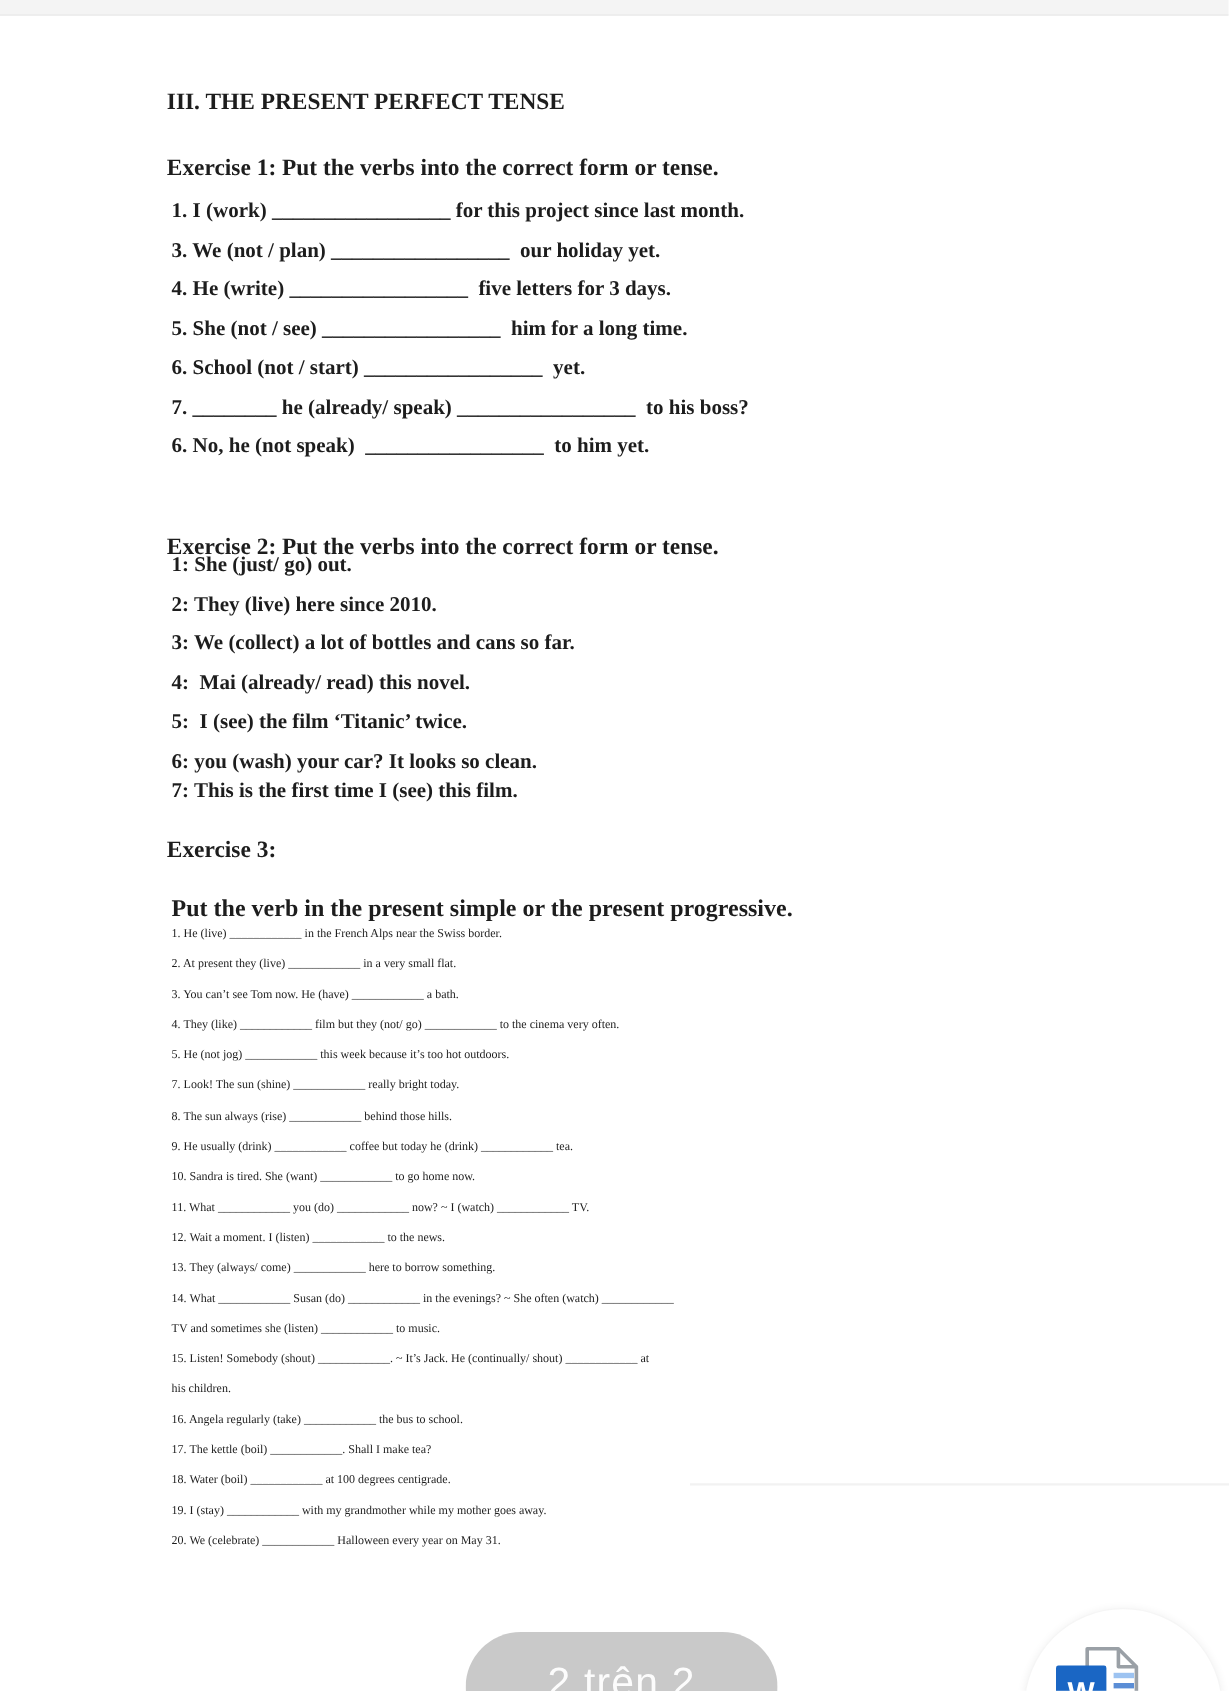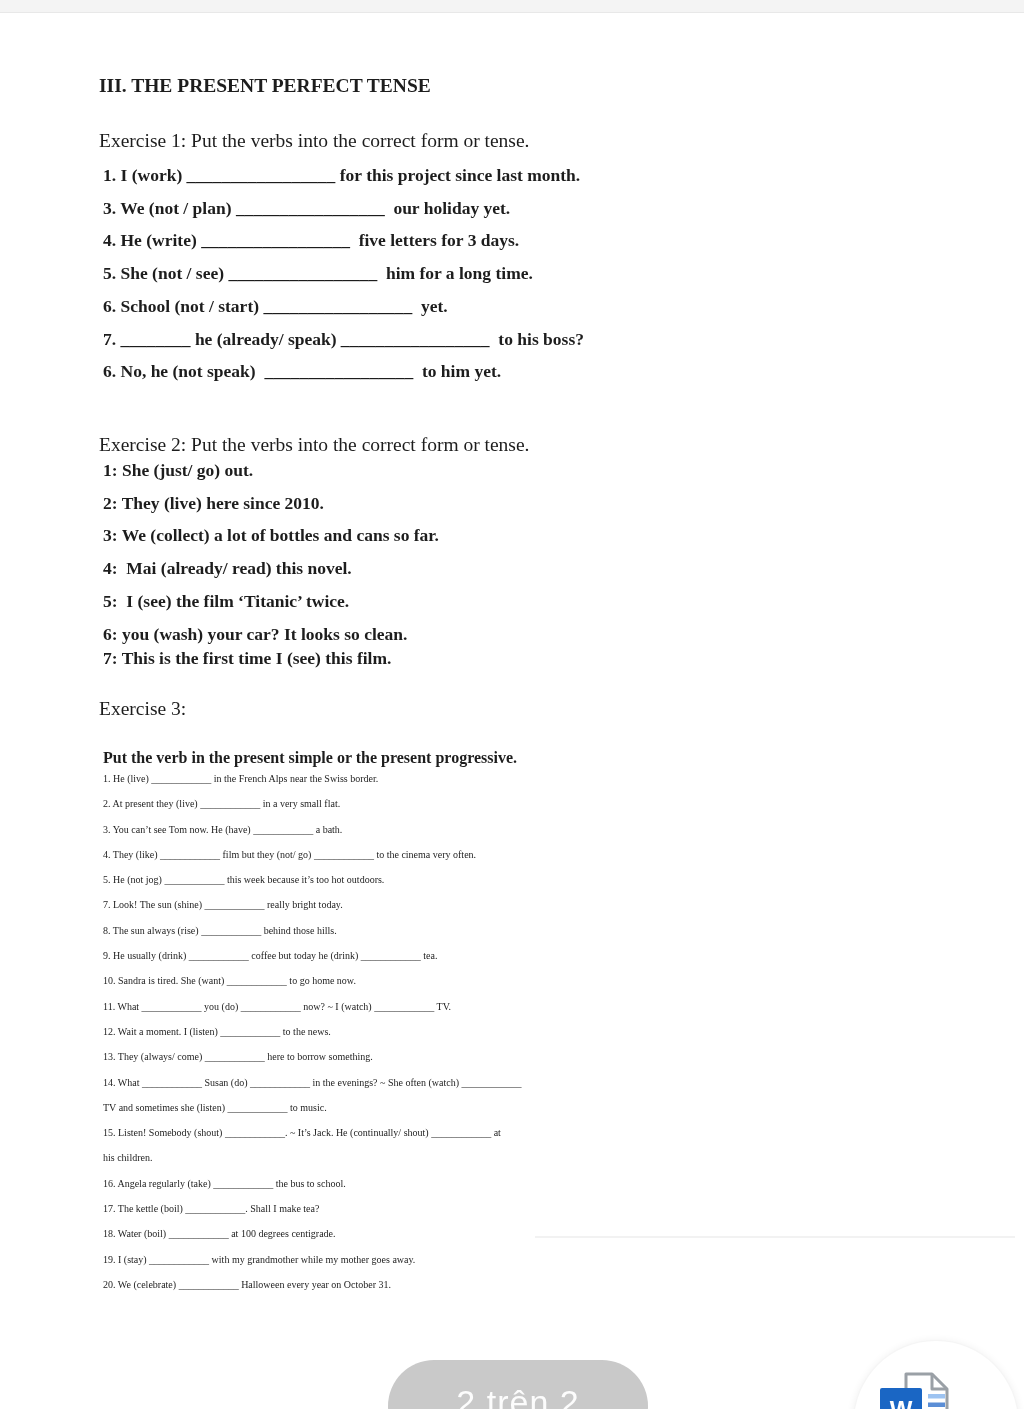--- a/index.html
+++ b/index.html
@@ -1,25 +1,25 @@
 <!DOCTYPE html>
 <html><head>
 <meta charset="utf-8">
 <style>
   html,body{margin:0;padding:0;background:#fff;}
   body{width:1024px;height:1409px;position:relative;font-family:"Liberation Serif",serif;}
   .screen{position:absolute;inset:0;width:1024px;height:1409px;overflow:hidden;background:#ffffff;}
   .topbar{position:absolute;left:0;top:0;width:1024px;height:12px;background:#f4f4f4;border-bottom:1px solid #e8e8e8;}
-  .page-content{position:absolute;inset:0;color:#1d1d1d;filter:blur(0.3px);}
+  .page-content{position:absolute;inset:0;color:#1d1d1d;filter:blur(0.3px);margin-left:40px;}
   .doc-title{position:absolute;left:99px;top:73px;font-size:19.5px;font-weight:bold;line-height:26px;white-space:pre;}
-  .ex-heading{position:absolute;left:99px;font-size:19.5px;font-weight:normal;line-height:26px;white-space:pre;}
+  .ex-heading{position:absolute;left:99px;font-size:19.5px;font-weight:bold;line-height:26px;white-space:pre;}
   #ex1-h{top:128px;}
-  #ex2-h{top:432px;}
+  #ex2-h{top:444px;}
   #ex3-h{top:696px;}
-  .ex3-inst{position:absolute;left:103px;top:745px;font-size:16px;font-weight:bold;line-height:25px;white-space:pre;}
+  .ex3-inst{position:absolute;left:103px;top:745px;font-size:20px;font-weight:bold;line-height:25px;white-space:pre;}
   .list{position:absolute;left:103px;}
   #ex1-list{top:159px;width:900px;}
   #ex2-list{top:454px;width:900px;}
   #ex3-list{top:766px;width:800px;}
   .ex12-line{font-size:17.5px;line-height:32.7px;white-space:pre-wrap;font-weight:bold;}
   #ex2-list .ex12-line:nth-child(7){margin-top:-8px;}
   .ex3-line{font-size:10px;line-height:25.3px;white-space:pre-wrap;}
   .scan-artifact{position:absolute;left:535px;top:1236px;width:480px;height:2px;background:rgba(0,0,0,0.05);}
   .page-pill{position:absolute;left:388px;top:1360px;width:260px;height:92px;border-radius:46px;background:#c9c9c9;
              display:flex;justify-content:center;align-items:flex-start;padding-top:22px;box-sizing:border-box;}
@@ -76,21 +76,21 @@
         <div class="ex3-line">12. Wait a moment. I (listen) ____________ to the news.</div>
         <div class="ex3-line">13. They (always/ come) ____________ here to borrow something.</div>
         <div class="ex3-line">14. What ____________ Susan (do) ____________ in the evenings? ~ She often (watch) ____________
 TV and sometimes she (listen) ____________ to music.</div>
         <div class="ex3-line">15. Listen! Somebody (shout) ____________. ~ It’s Jack. He (continually/ shout) ____________ at
 his children.</div>
         <div class="ex3-line">16. Angela regularly (take) ____________ the bus to school.</div>
         <div class="ex3-line">17. The kettle (boil) ____________. Shall I make tea?</div>
         <div class="ex3-line">18. Water (boil) ____________ at 100 degrees centigrade.</div>
         <div class="ex3-line">19. I (stay) ____________ with my grandmother while my mother goes away.</div>
-        <div class="ex3-line">20. We (celebrate) ____________ Halloween every year on October 31.</div>
+        <div class="ex3-line">20. We (celebrate) ____________ Halloween every year on May 31.</div>
       </div>
 
     <div class="scan-artifact"></div>
   </div>
 
   <div class="page-pill">
     <span>2 trên 2</span>
   </div>
 
   <div class="fab">

